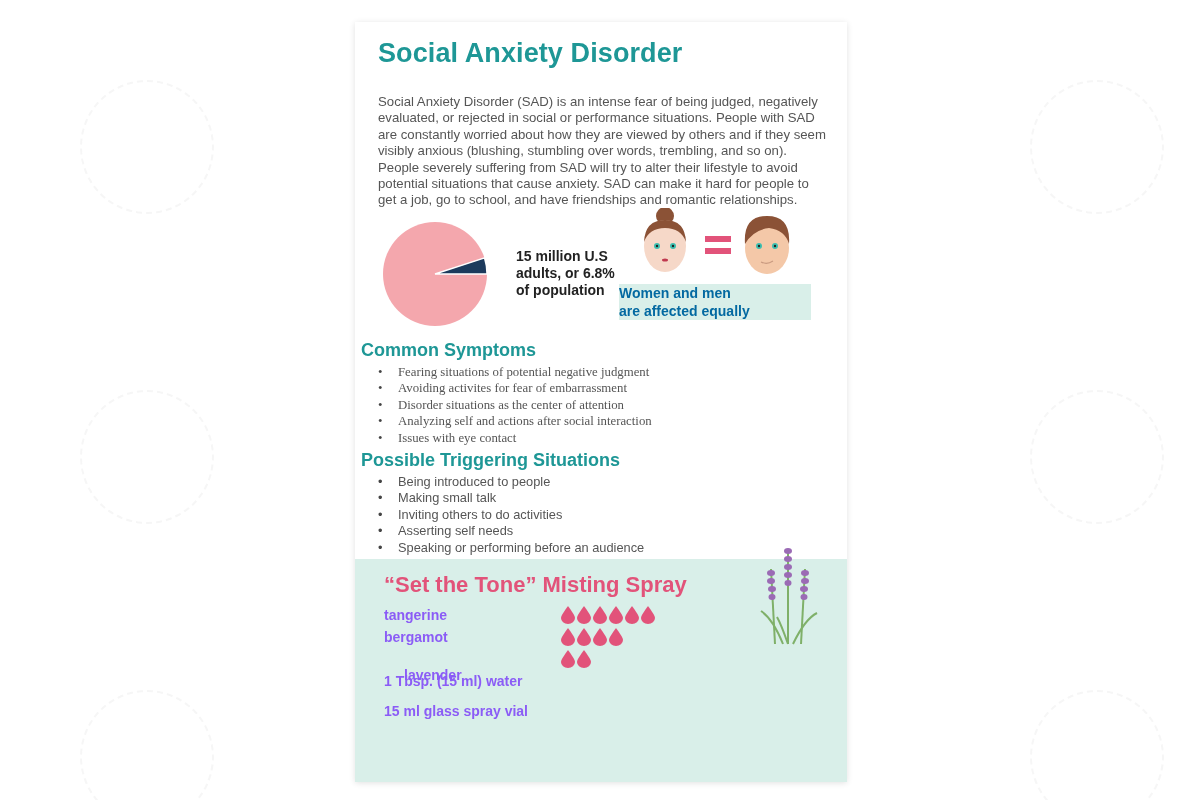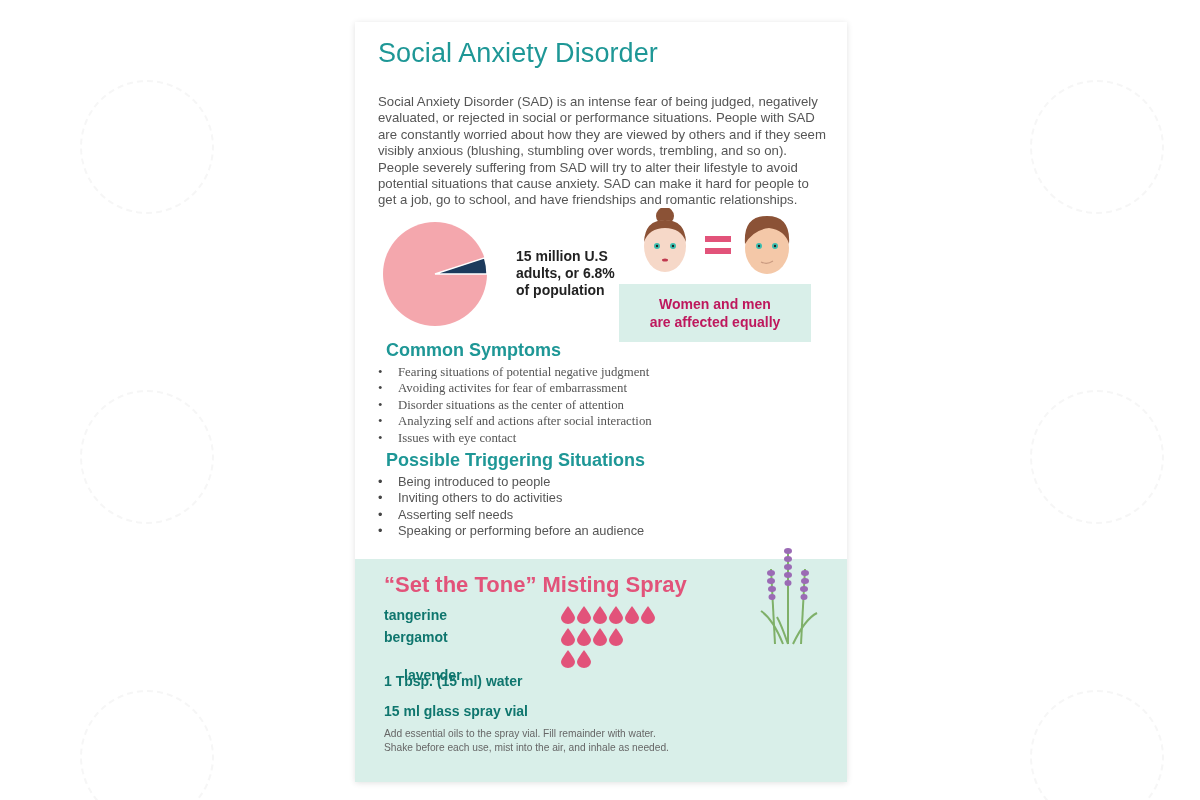--- a/index.html
+++ b/index.html
@@ -1,31 +1,31 @@
 <!DOCTYPE html>
 <html><head>
 <meta charset="utf-8">
 <style>
   html, body { margin:0; padding:0; }
   body { width:1200px; height:800px; background:#ffffff; position:relative; overflow:hidden; font-family:"Liberation Sans", sans-serif; }
   .wm { position:absolute; width:130px; height:130px; border-radius:50%; border:2px dashed #f4f4f4; opacity:0.8; }
   .card { position:absolute; left:355px; top:22px; width:492px; height:760px; background:#fff; box-shadow:0 1px 6px rgba(0,0,0,0.12); overflow:hidden; }
-  .title { position:absolute; left:23px; top:16px; font-size:27px; font-weight:normal; color:#1e9796; letter-spacing:0.1px; }
+  .title { position:absolute; left:23px; top:16px; font-size:27px; font-weight:bold; color:#1e9796; letter-spacing:0.1px; }
   .intro { position:absolute; left:23px; top:55px; width:450px; font-size:13.2px; line-height:16.4px; color:#555;margin-top:17px; }
   .pie { position:absolute; left:28px; top:200px; width:104px; height:104px; }
   .stat { position:absolute; left:147px; top:226px; font-size:14px; line-height:17px; font-weight:bold; color:#222;margin-left:14px; }
   .faces { position:absolute; left:282px; top:186px; width:160px; height:70px; }
-  .eqbox { position:absolute; left:264px; top:262px; width:192px; height:58px; background:#d9efe9; text-align:center; font-size:14px; line-height:18px; font-weight:bold; color:#be185d; display:flex; flex-direction:column; justify-content:center; }
-  .h2 { position:absolute; left:31px; font-size:18px; font-weight:bold; color:#1e9796; }
+  .eqbox { position:absolute; left:264px; top:262px; width:192px; height:36px; background:#d9efe9; font-size:14px; line-height:18px; font-weight:bold; color:#0369a1; display:flex; flex-direction:column; justify-content:center; }
+  .h2 { position:absolute; left:6px; font-size:18px; font-weight:bold; color:#1e9796; }
   ul.list { position:absolute; left:23px; margin:0; padding:0; list-style:none; font-size:12.8px; line-height:16.4px; color:#555; }
   ul.list li { position:relative; padding-left:20px; }
   ul.list li::before { content:"•"; position:absolute; left:0; color:#444; }
   .recipe { position:absolute; left:0; top:537px; width:492px; height:223px; background:#d9efe9; }
   .recipe-title { position:absolute; left:29px; top:13px; font-size:22px; font-weight:bold; color:#e2537a; }
-  .ing { position:absolute; left:29px; font-size:14px; font-weight:bold; color:#0f766e; }
+  .ing { position:absolute; left:29px; font-size:14px; font-weight:bold; color:#8b5cf6; }
   .drops { position:absolute; left:206px; display:flex; gap:2px; }
   .drop { width:14px; height:18px; }
   .note { position:absolute; left:29px; top:168px; font-size:10.2px; line-height:13.5px; color:#666; }
   .lav { position:absolute; left:398px; top:-20px; width:70px; height:110px; }
 </style>
 </head>
 <body>
 
 <div>
   <div class="wm" style="left:80px;top:80px;"></div>
@@ -85,20 +85,21 @@
     <li>Fearing situations of potential negative judgment</li>
     <li>Avoiding activites for fear of embarrassment</li>
     <li>Disorder situations as the center of attention</li>
     <li>Analyzing self and actions after social interaction</li>
     <li>Issues with eye contact</li>
   </ul>
 
   <div class="h2" style="top:428px;">Possible Triggering Situations</div>
   <ul class="list" style="top:452px;">
     <li>Being introduced to people</li>
+    <li>Making small talk</li>
     <li>Inviting others to do activities</li>
     <li>Asserting self needs</li>
     <li>Speaking or performing before an audience</li>
   </ul>
 
   <div class="recipe">
     <svg class="lav" viewBox="0 0 70 110">
       <g stroke="#7fb069" stroke-width="2" fill="none">
         <path d="M22 105 L18 30"></path>
           <path d="M35 105 L35 10"></path>
@@ -167,18 +168,14 @@
     </div>
     <div class="drops" style="top:91px;">
       <svg class="drop" viewBox="0 0 14 18">
           <path d="M7 0 C7 0 0 9 0 12 A7 6 0 0 0 14 12 C14 9 7 0 7 0Z" fill="#e2537a"></path>
         </svg>
       <svg class="drop" viewBox="0 0 14 18">
           <path d="M7 0 C7 0 0 9 0 12 A7 6 0 0 0 14 12 C14 9 7 0 7 0Z" fill="#e2537a"></path>
         </svg>
     </div>
 
-    <div class="note">
-      <div>Add essential oils to the spray vial. Fill remainder with water.</div>
-      <div>Shake before each use, mist into the air, and inhale as needed.</div>
-    </div>
   </div>
 </div>
 
 </body></html>

